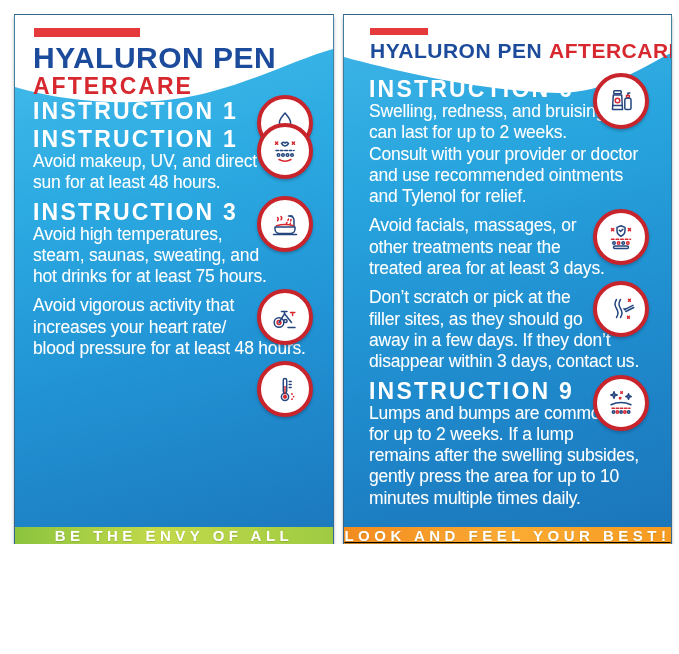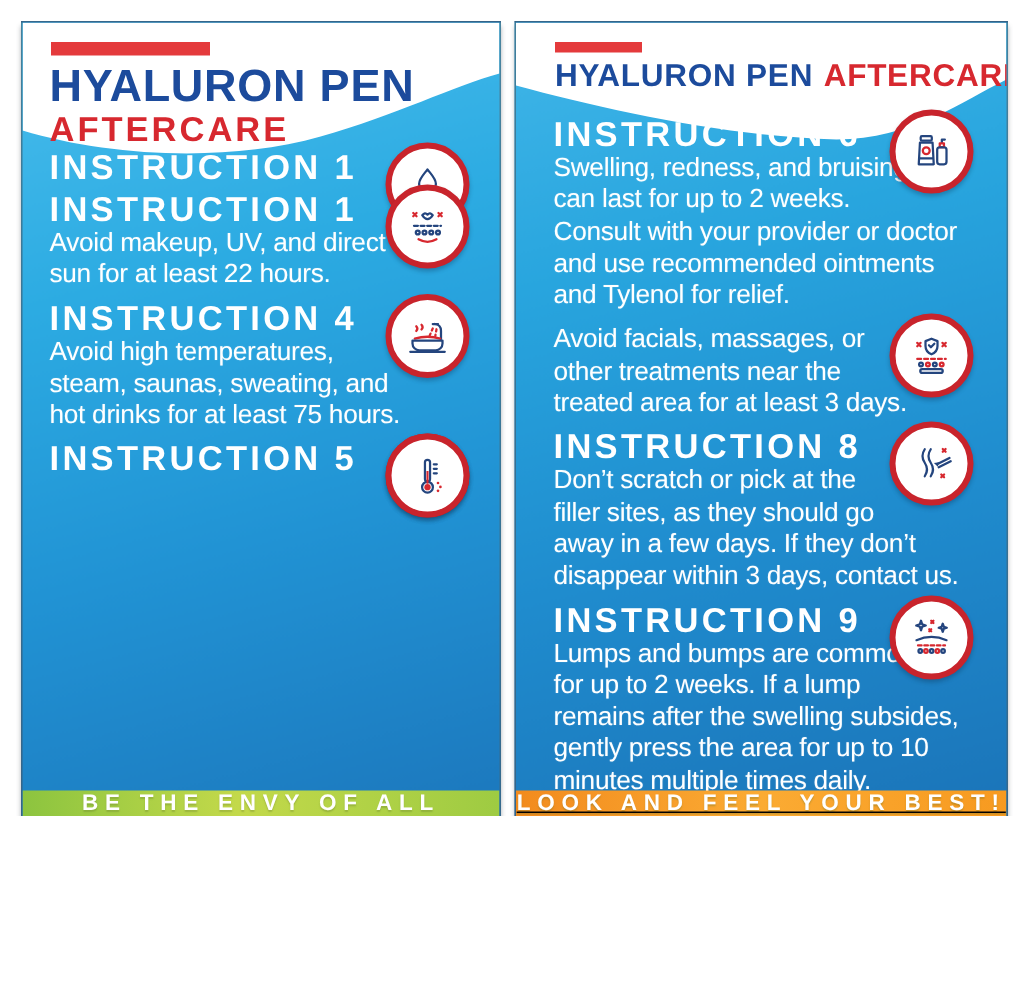--- a/index.html
+++ b/index.html
@@ -86,69 +86,71 @@
             <path d="M9.5 24.5c4.5 3.2 10.5 3.2 15 0"></path>
             <path class="r" stroke-dasharray="2 1.6" d="M11.5 27.2c3.5 2.2 7.5 2.2 11 0"></path>
             <path d="M8 21.5l-1.4 1.2M26 21.5l1.4 1.2"></path>
           </svg>
         </span>
       </div>
 
       <div class="instr">
         <h3>INSTRUCTION 1</h3>
         <p>Avoid makeup, UV, and direct
-sun for at least 22 hours.</p>
+sun for at least 48 hours.</p>
         <span class="icon-circle">
           <svg class="ic" viewBox="0 0 34 34">
             <path d="M13.5 9.5q1.8-2.2 3.5-.4q1.7-1.8 3.5.4q-1.7 2.6-3.5 2.6t-3.5-2.6z"></path>
             <path class="r" d="M7.5 8l2.2 2.2M9.7 8L7.5 10.2M24.3 8l2.2 2.2M26.5 8l-2.2 2.2"></path>
             <path stroke-dasharray="2.6 1.8" d="M8 16.5h18"></path>
             <circle cx="10.5" cy="21" r="1.3"></circle>
               <circle cx="15" cy="21" r="1.3"></circle>
             <circle cx="19.5" cy="21" r="1.3"></circle>
               <circle cx="24" cy="21" r="1.3"></circle>
             <path class="r" d="M11 25.5q6 3.4 12 0"></path>
           </svg>
         </span>
       </div>
 
       <div class="instr">
-        <h3>INSTRUCTION 4</h3>
+        <h3>INSTRUCTION 3</h3>
         <p>Avoid high temperatures,
 steam, saunas, sweating, and
 hot drinks for at least 75 hours.</p>
         <span class="icon-circle">
           <svg class="ic" viewBox="0 0 34 34">
             <path d="M22 9q4 .5 4 4.5v5.5"></path>
             <path d="M20.5 9h3.5"></path>
             <path class="r" stroke-dasharray="1.5 2.2" d="M20.5 12l-2.2 5M23 12.5l-.8 4.5"></path>
             <path class="r" d="M9.5 10.5q1.5 1.6 0 3.2M13 9.5q1.5 1.6 0 3.2"></path>
             <path class="r" d="M8.5 18.7q8.5-2.4 17 0"></path>
             <path d="M7 20h20v2a4.5 4.5 0 0 1-4.5 4.5h-11A4.5 4.5 0 0 1 7 22z"></path>
             <path d="M5.5 27.5h23"></path>
           </svg>
         </span>
       </div>
 
       <div class="instr">
+        <p>Avoid vigorous activity that
+increases your heart rate/
+blood pressure for at least 48 hours.</p>
         <span class="icon-circle">
           <svg class="ic" viewBox="0 0 34 34">
             <circle cx="11" cy="22.5" r="4.8"></circle>
             <circle class="r" cx="11" cy="22.5" r="1.9"></circle>
             <path d="M11 22.5l5.5-8.7M16.5 13.8l7 8.7"></path>
             <path d="M13.5 11.5h5.5M16.5 11.5v2.3"></path>
             <path class="r" d="M22.5 12.5h4.3M24.6 12.5v3"></path>
             <path d="M20 27.5h7"></path>
             <circle cx="17.5" cy="21" r="1.6"></circle>
           </svg>
         </span>
       </div>
 
       <div class="instr">
-        <h3>INSTRUCTION 5</h3>
         <span class="icon-circle">
           <svg class="ic" viewBox="0 0 34 34">
             <rect x="15.3" y="6.5" width="3.4" height="14.5" rx="1.7"></rect>
             <circle cx="17" cy="24.8" r="3.6"></circle>
             <circle class="fr" cx="17" cy="24.8" r="2.1"></circle>
             <path class="fr" d="M16.3 14h1.4v8.5h-1.4z"></path>
             <path d="M21.2 9.5h2M21.2 12.5h2M21.2 15.5h2"></path>
             <circle class="fr" cx="24" cy="22" r=".9"></circle>
             <circle class="fr" cx="25.6" cy="24.6" r=".9"></circle>
             <circle class="fr" cx="24" cy="27.2" r=".9"></circle>
@@ -209,21 +211,20 @@
             <circle cx="10" cy="23" r="1.25"></circle>
               <circle class="r" cx="14.6" cy="23" r="1.25"></circle>
             <circle cx="19.2" cy="23" r="1.25"></circle>
               <circle class="r" cx="23.8" cy="23" r="1.25"></circle>
             <rect x="9.5" y="26" width="15" height="2.6" rx="1.3"></rect>
           </svg>
         </span>
       </div>
 
       <div class="instr">
-        <h3>INSTRUCTION 8</h3>
         <p>Don’t scratch or pick at the
 filler sites, as they should go
 away in a few days. If they don’t
 disappear within 3 days, contact us.</p>
         <span class="icon-circle">
           <svg class="ic" viewBox="0 0 34 34">
             <path d="M12.5 7.5q-3 4.5 0 9t0 9"></path>
             <path d="M16.5 7.5q-3 4.5 0 9t0 9"></path>
             <path d="M21 17.3l8-4M21.8 19.5l8-4"></path>
             <path class="fn" d="M18.6 16.6l3.5-.5l-.9 3z"></path>

